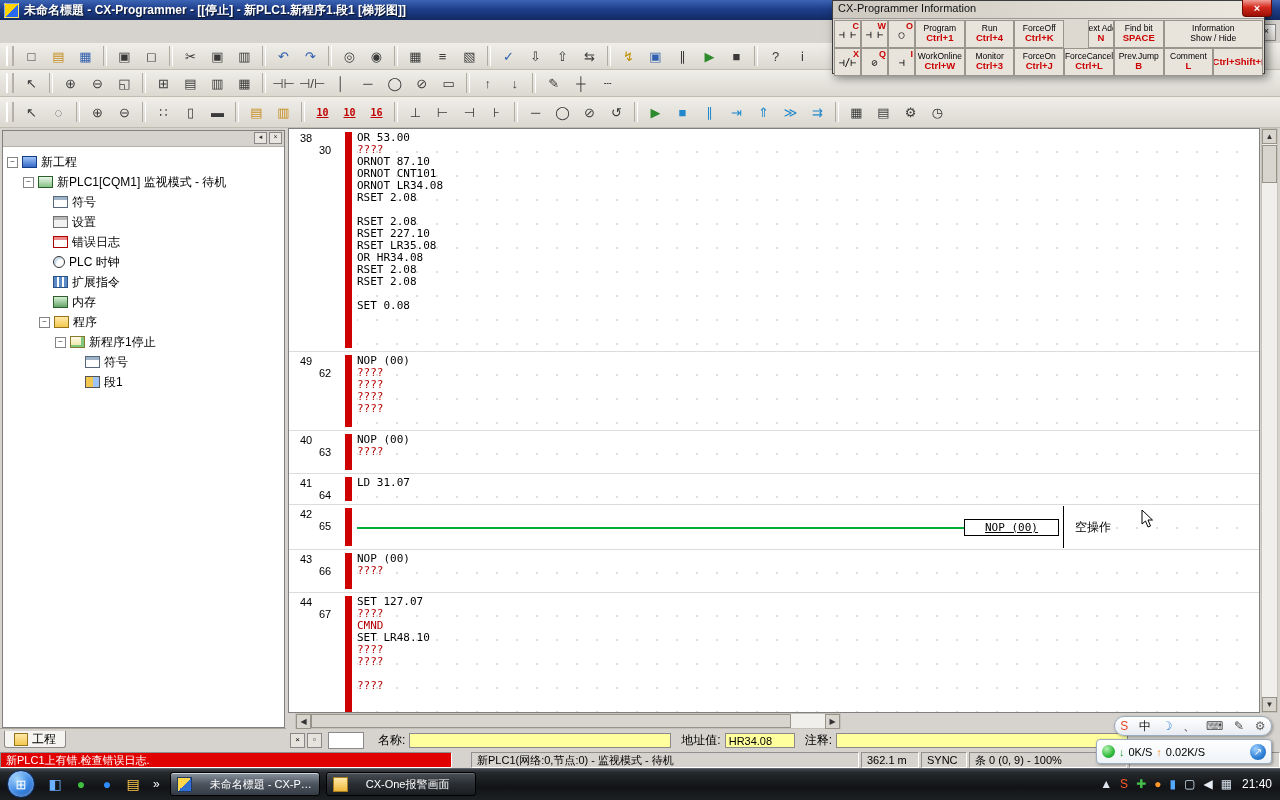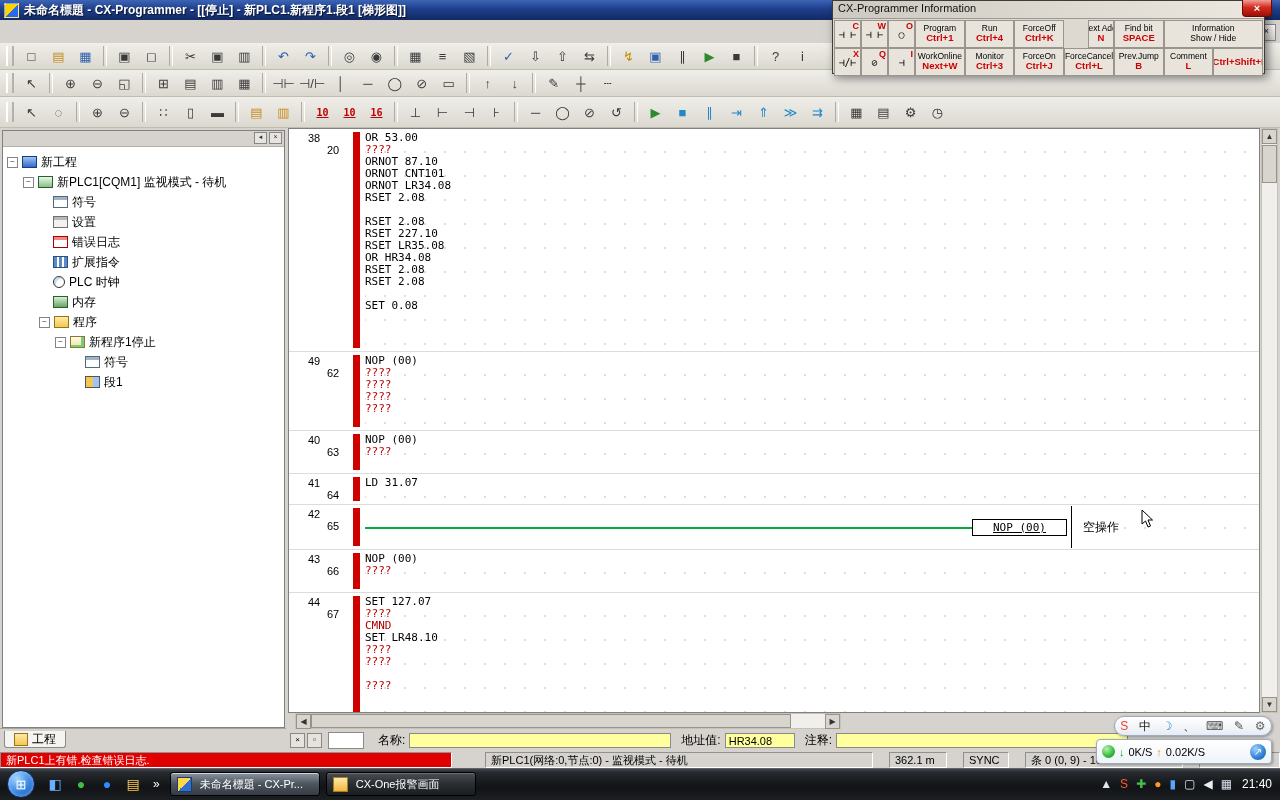--- a/index.html
+++ b/index.html
@@ -83,21 +83,21 @@
   .ti-expansion{background:repeating-linear-gradient(90deg,#5b8ac9 0 3px,#fff 3px 5px);border:1px solid #2a4f85;}
   .ti-memory{background:linear-gradient(#d6f0d6,#66a566);border:1px solid #2f5f2f;}
   .ti-programs{background:linear-gradient(#ffe9a8,#f3c84e);border:1px solid #96731a;}
   .ti-program{background:linear-gradient(#fffbe8,#f0e3a0);border:1px solid #8a7a30;box-shadow:inset -3px -2px 0 #7ec97e;}
   .ti-section{background:linear-gradient(90deg,#f3c84e 50%,#9ec4f5 50%);border:1px solid #555;}
   .tlabel{font-size:12px;}
 
   
   .ladder{position:absolute;left:288px;top:128px;width:972px;height:585px;background:#fff;
     border:1px solid #808080;overflow:hidden;box-sizing:border-box;}
-  .rung{display:flex;border-top:1px solid #dcdcdc;padding:3px 12px;}
+  .rung{display:flex;border-top:1px solid #dcdcdc;padding:3px 4px;}
   .rung:first-child{border-top:none;}
   .rnum{width:52px;flex:none;font-size:11px;color:#000;}
   .rnum .rn{padding-left:7px;line-height:12px;}
   .rnum .sn{padding-left:26px;line-height:12px;}
   .rail{width:7px;flex:none;background:#cf0000;margin-right:5px;}
   .rbody{flex:1;font-family:"DejaVu Sans Mono","Liberation Mono",monospace;font-size:11px;line-height:12px;
     white-space:pre;background-image:radial-gradient(#dedede 0.9px,transparent 1px);
     background-size:20px 24px;background-position:10px 8px;}
   .ml{height:12px;}
   .ml.red{color:#b40000;}
@@ -132,21 +132,21 @@
   .f-input{height:15px;border:1px solid #8a8a8a;background:#ffff9e;font-size:11px;padding:0 3px;
     display:flex;align-items:center;box-sizing:border-box;}
   .tabbar{position:absolute;left:0;top:728px;width:286px;height:24px;background:#d6d3ce;border-top:1px solid #a9a59b;
     display:flex;align-items:flex-start;padding:2px 0 0 4px;box-sizing:border-box;z-index:2;}
   .proj-tab{display:flex;align-items:center;gap:4px;background:#f6f4f0;border:1px solid #8a8a8a;border-top:none;
     border-radius:0 0 3px 3px;padding:1px 9px;font-size:12px;height:17px;box-sizing:border-box;}
   .tab-ico{width:12px;height:11px;background:linear-gradient(#ffe9a8,#f3c84e);border:1px solid #96731a;}
 
   
   .statusbar{position:absolute;left:0;top:752px;width:1280px;height:16px;background:#d6d3ce;
-    display:flex;gap:16px;font-size:11px;z-index:2;}
+    display:flex;gap:2px;font-size:11px;z-index:2;}
   .seg{border:1px solid;border-color:#909090 #fff #fff #909090;padding:0 5px;display:flex;align-items:center;
     height:16px;box-sizing:border-box;white-space:nowrap;overflow:hidden;}
   .seg.error{background:#e00000;color:#fff;width:452px;}
   .seg.plc{width:388px;margin-left:17px;}
   .seg.scan{width:58px;}
   .seg.sync{width:46px;}
   .seg.pos{width:158px;}
   .seg.rest{flex:1;}
 
   
@@ -172,21 +172,21 @@
     background:linear-gradient(180deg,#4a4f55 0%,#26292d 14%,#111316 60%,#1d2023 100%);
     display:flex;align-items:center;box-shadow:inset 0 1px 0 #5c636b;}
   .start-orb{width:26px;height:26px;border-radius:50%;margin:0 7px;flex:none;
     background:radial-gradient(circle at 35% 30%,#a6d8ff,#2f7fe0 55%,#0b3f8f);
     border:1px solid #0a2c66;box-shadow:inset 0 0 5px rgba(255,255,255,.6);
     display:flex;align-items:center;justify-content:center;color:#fff;font-size:13px;}
   #quick{display:flex;align-items:center;}
   .ql-icon{width:22px;height:22px;margin:0 2px;display:flex;align-items:center;justify-content:center;font-size:14px;}
   .overflow-chevron{color:#fff;font-size:12px;margin:0 7px;}
   .task-btn{height:24px;width:150px;margin:0 3px;border-radius:3px;border:1px solid #000;
-    display:flex;align-items:center;gap:8px;padding:0 6px;color:#fff;font-size:11px;
+    display:flex;align-items:center;gap:18px;padding:0 6px;color:#fff;font-size:11px;
     box-sizing:border-box;overflow:hidden;white-space:nowrap;}
   .task-btn.active{background:linear-gradient(#8a94a0,#4c545e 50%,#343b44);box-shadow:inset 0 1px 0 #cfd6de;}
   .task-btn.inactive{background:linear-gradient(#4a4f55,#2a2e33 50%,#1a1d20);box-shadow:inset 0 1px 0 #6a7076;}
   .tb-ico{width:15px;height:15px;flex:none;box-sizing:border-box;}
   .ico-cxp{background:linear-gradient(135deg,#ffd74a 50%,#2e6fd0 50%);border:1px solid #223a66;}
   .ico-cxone{background:linear-gradient(#ffe9a8,#f0b83c);border:1px solid #a87f1f;}
   .task-label{overflow:hidden;text-overflow:ellipsis;}
   #tray{margin-left:auto;display:flex;align-items:center;gap:8px;padding-right:6px;}
   .tray-ico{font-size:12px;line-height:1;}
   .clock{color:#fff;font-size:12px;margin:0 8px 0 4px;}
@@ -351,28 +351,28 @@
         </div>
         <div class="tnode">
           <span class="tsp" style="width: 36px;"></span>
           <span class="texp-ph"></span>
           <span class="ti ti-error-log"></span>
           <span class="tlabel">错误日志</span>
         </div>
         <div class="tnode">
           <span class="tsp" style="width: 36px;"></span>
           <span class="texp-ph"></span>
+          <span class="ti ti-clock"></span>
+          <span class="tlabel">PLC 时钟</span>
+        </div>
+        <div class="tnode">
+          <span class="tsp" style="width: 36px;"></span>
+          <span class="texp-ph"></span>
           <span class="ti ti-expansion"></span>
           <span class="tlabel">扩展指令</span>
-        </div>
-        <div class="tnode">
-          <span class="tsp" style="width: 36px;"></span>
-          <span class="texp-ph"></span>
-          <span class="ti ti-clock"></span>
-          <span class="tlabel">PLC 时钟</span>
         </div>
         <div class="tnode">
           <span class="tsp" style="width: 36px;"></span>
           <span class="texp-ph"></span>
           <span class="ti ti-memory"></span>
           <span class="tlabel">内存</span>
         </div>
         <div class="tnode">
           <span class="tsp" style="width: 36px;"></span>
           <span class="texp">−</span>
@@ -397,21 +397,21 @@
           <span class="ti ti-section"></span>
           <span class="tlabel">段1</span>
         </div>
       </div>
   </div>
 
   <div class="ladder" id="ladder">
       <div class="rung">
         <div class="rnum">
           <div class="rn">38</div>
-          <div class="sn">20</div>
+          <div class="sn">30</div>
         </div>
         <div class="rail"></div>
         <div class="rbody"><div class="ml">OR 53.00</div><div class="ml red">????</div><div class="ml">ORNOT 87.10</div><div class="ml">ORNOT CNT101</div><div class="ml">ORNOT LR34.08</div><div class="ml">RSET 2.08</div><div class="ml">&nbsp;</div><div class="ml">RSET 2.08</div><div class="ml">RSET 227.10</div><div class="ml">RSET LR35.08</div><div class="ml">OR HR34.08</div><div class="ml">RSET 2.08</div><div class="ml">RSET 2.08</div><div class="ml">&nbsp;</div><div class="ml">SET 0.08</div><div class="ml">&nbsp;</div><div class="ml">&nbsp;</div><div class="ml">&nbsp;</div></div>
       </div>
       <div class="rung">
         <div class="rnum">
           <div class="rn">49</div>
           <div class="sn">62</div>
         </div>
         <div class="rail"></div>
@@ -547,21 +547,21 @@
           <div class="info-cell" style="grid-area: 1 / 5;">
             <div class="lbl">Find bit</div>
             <div class="key">SPACE</div>
           </div>
           <div class="info-cell" style="grid-area: 1 / 6 / auto / 8;">
             <div class="lbl">Information</div>
             <div class="lbl">Show / Hide</div>
           </div>
           <div class="info-cell" style="grid-area: 2 / 1;">
             <div class="lbl">WorkOnline</div>
-            <div class="key">Next+W</div>
+            <div class="key">Ctrl+W</div>
           </div>
           <div class="info-cell" style="grid-area: 2 / 2;">
             <div class="lbl">Monitor</div>
             <div class="key">Ctrl+3</div>
           </div>
           <div class="info-cell" style="grid-area: 2 / 3;">
             <div class="lbl">ForceOn</div>
             <div class="key">Ctrl+J</div>
           </div>
           <div class="info-cell" style="grid-area: 2 / 4;">

